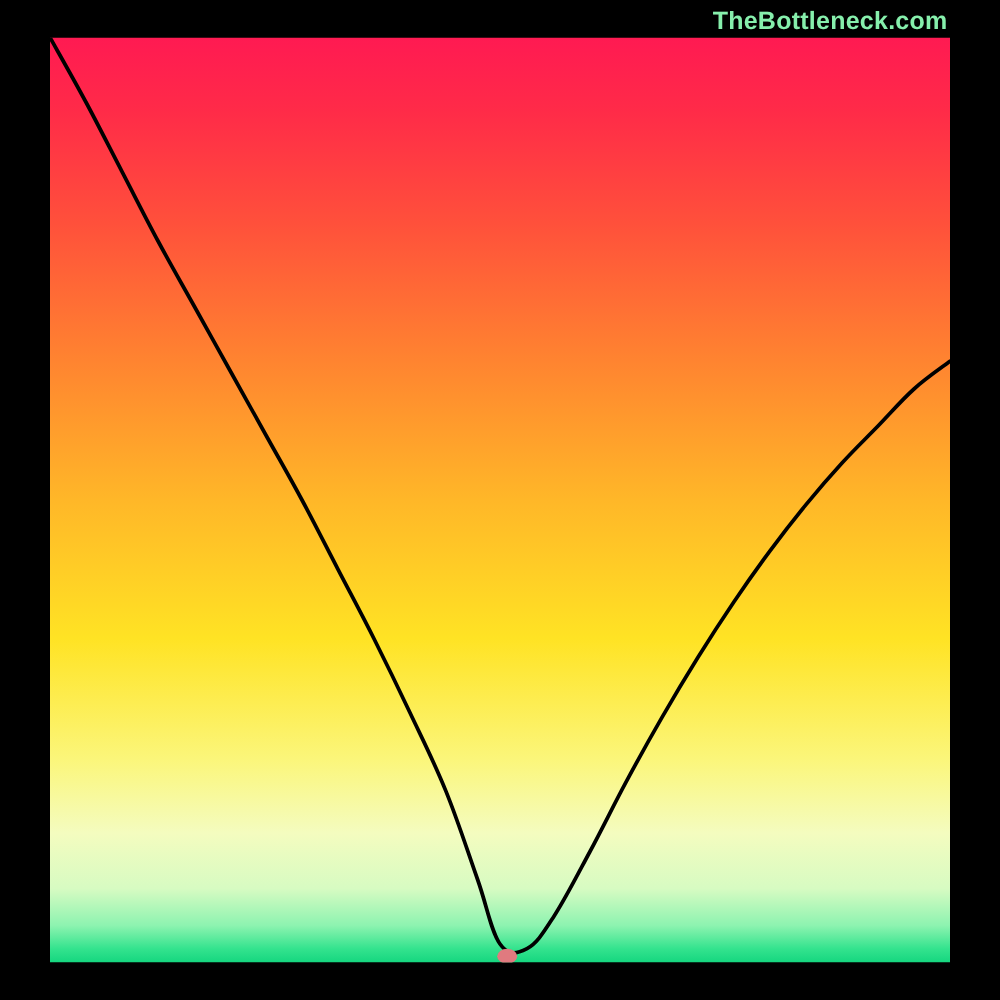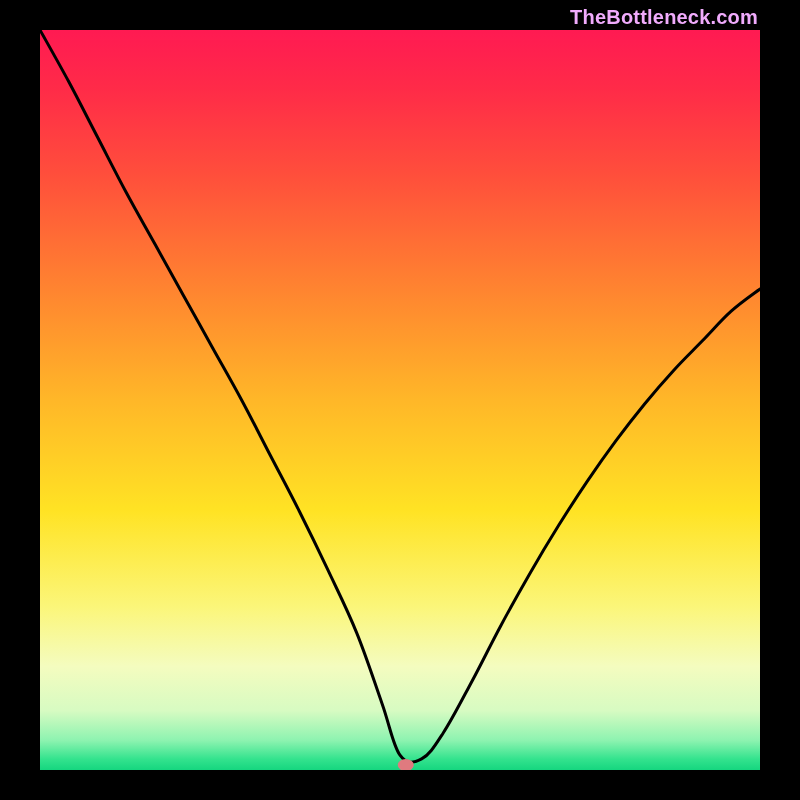--- a/index.html
+++ b/index.html
@@ -23,21 +23,21 @@
     width: 720px;
     height: 740px;
   }
   .watermark {
     position: absolute;
     top: 6px;
     right: 42px;
     font-family: Arial, Helvetica, sans-serif;
     font-size: 20px;
     font-weight: 600;
-    color: #f0abfc;
+    color: #86efac;
     letter-spacing: 0.2px;
   }
 </style>
 </head>
 <body>
 
 <div class="frame">
   <div class="watermark">TheBottleneck.com</div>
   <div class="plot-area">
     <svg id="chart-svg" width="720" height="740" viewBox="0 0 720 740" preserveAspectRatio="none">

